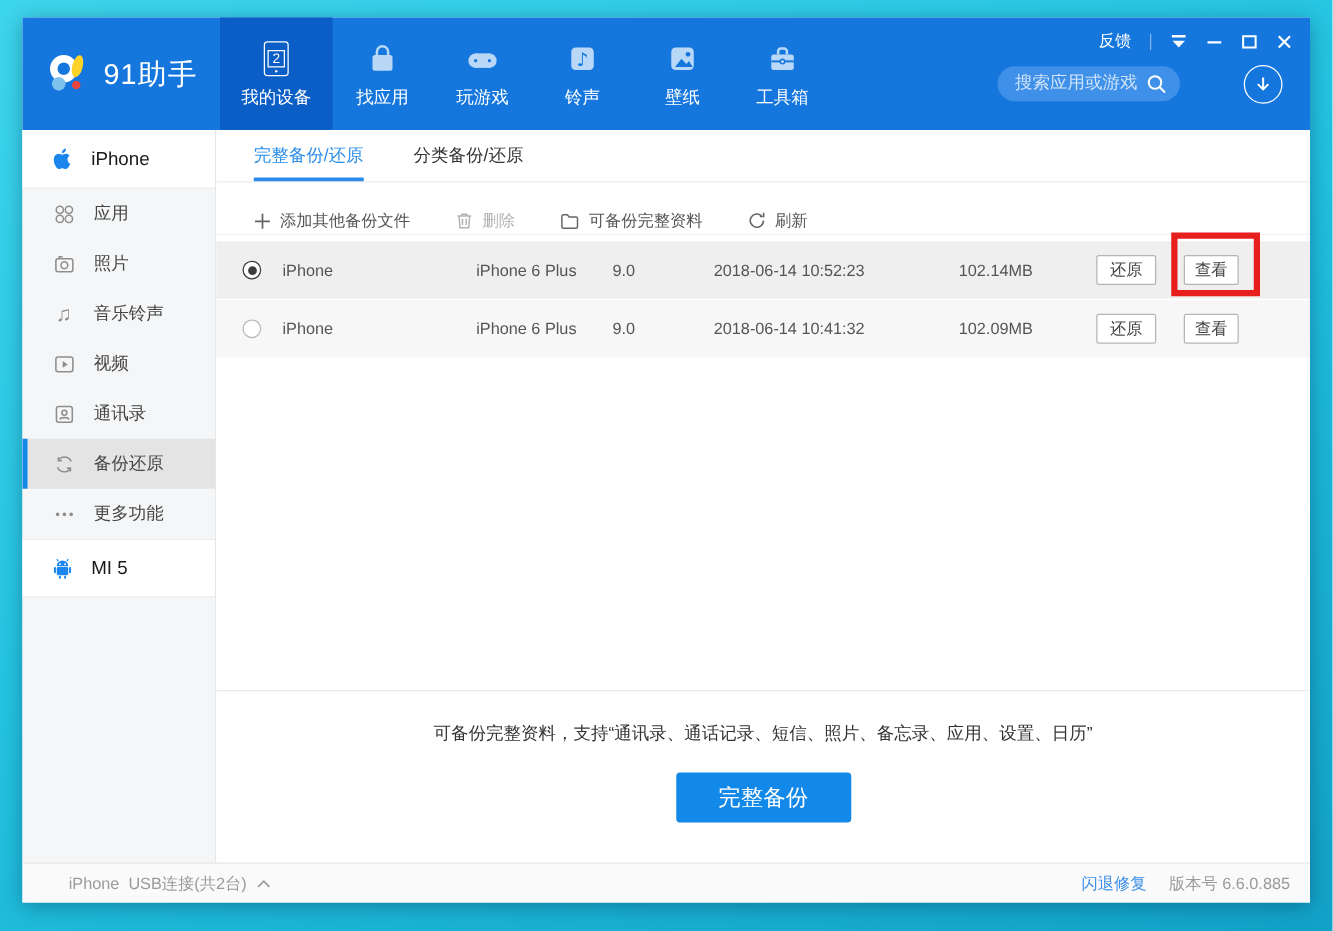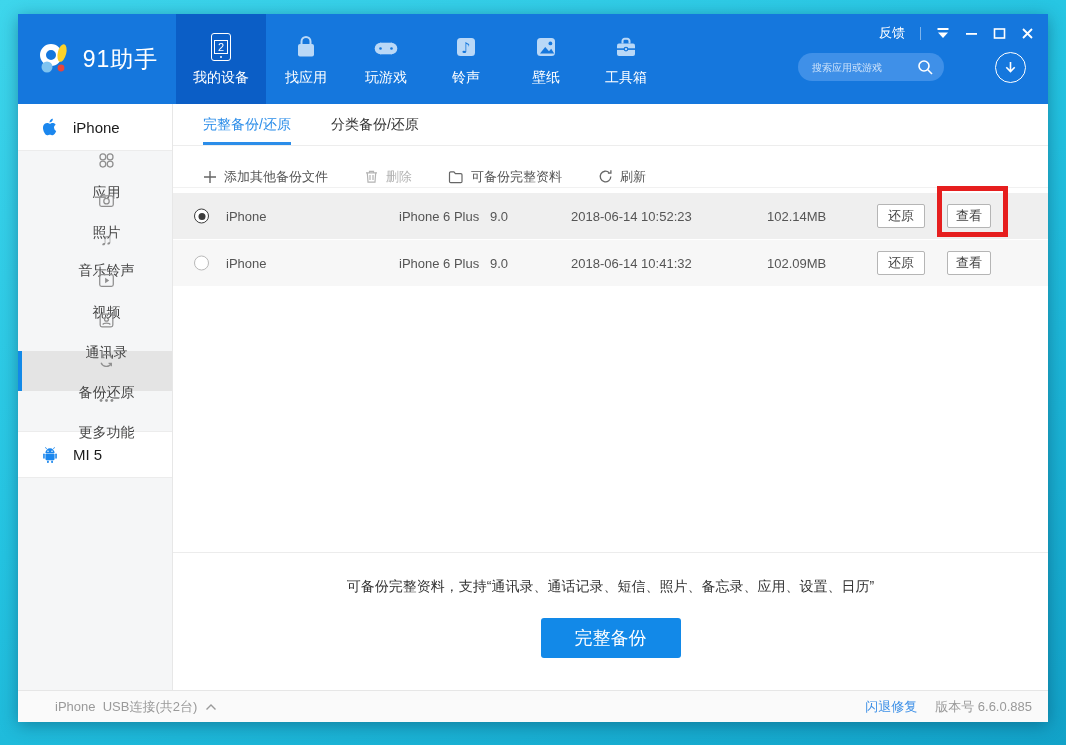--- a/index.html
+++ b/index.html
@@ -27,34 +27,34 @@
   .phone-dot { position:absolute; bottom:2px; width:2.5px; height:2.5px; border-radius:50%; background:#fff; }
 
   .titlebar { position:absolute; right:14px; top:8px; display:flex; align-items:center; gap:15px;
     color:#fff; font-size:13px; height:22px; }
   .tb-sep { width:1px; height:13px; background:rgba(255,255,255,.45); }
   .tb-btn { display:flex; align-items:center; cursor:pointer; }
 
   .search-box { position:absolute; left:780px; top:39px; width:146px; height:28px;
     border-radius:14px; background:#3f90e8; display:flex; align-items:center; padding:0 10px 0 14px; }
   .search-box input { flex:1; min-width:0; background:transparent; border:none; outline:none;
-    color:#fff; font-size:10px; font-family:Liberation Sans, sans-serif; }
+    color:#fff; font-size:14px; font-family:Liberation Mono, monospace; }
   .search-box input::placeholder { color:#cfe3fa; }
   .download-btn { position:absolute; left:977px; top:38px; width:31px; height:31px;
     border:1.8px solid #fff; border-radius:50%; display:flex; align-items:center; justify-content:center; cursor:pointer; }
 
   
   .sidebar { position:absolute; left:0; top:90px; width:155px; bottom:32px;
     background:#f5f6f7; border-right:1px solid #e7e7e7; }
   .device-row { height:47px; background:#fff; display:flex; align-items:center;
     padding-left:22px; gap:13px; font-size:15px; color:#1b1b1b; cursor:pointer; }
   .device-row.top { border-bottom:1px solid #ececec; }
   .device-row.bottom { border-top:1px solid #ececec; border-bottom:1px solid #ececec; }
   .side-item { height:40px; display:flex; align-items:center; padding-left:23px; gap:14px;
-    font-size:14px; color:#454545; cursor:pointer;flex-direction:column; }
+    font-size:14px; color:#454545; cursor:pointer; }
   .side-item .s-icon { width:20px; display:flex; justify-content:center; color:#8f8f8f; }
   .side-item.selected { background:#e4e4e4; border-left:4px solid #1289e8; padding-left:19px; }
   .music-glyph { font-size:17px; line-height:17px; color:#8f8f8f; }
 
   
   .content { position:absolute; left:155px; top:90px; right:0; bottom:32px; background:#fff; }
   .tabs { height:42px; display:flex; align-items:stretch; padding-left:30px; gap:40px;
     border-bottom:1px solid #ededed; }
   .tab { font-size:14px; color:#333; display:flex; align-items:center; position:relative; cursor:pointer; }
   .tab.active { color:#2b8de9; }
@@ -68,21 +68,21 @@
   .rows { margin-top:5px; position:relative; }
   .backup-row { position:relative; height:46px; margin-bottom:1px; font-size:13px; color:#555; cursor:pointer; }
   .backup-row.r1 { background:#efefef; }
   .backup-row.r2 { background:#f7f7f7; }
   .backup-row span { position:absolute; top:50%; transform:translateY(-50%); white-space:nowrap; }
   .radio { left:21px; width:15px; height:15px; border:1.5px solid #b9b9b9; border-radius:50%; background:#fff; }
   .radio.checked { border-color:#3c3c3c; }
   .radio.checked::after { content:""; position:absolute; left:50%; top:50%; transform:translate(-50%,-50%);
     width:7px; height:7px; border-radius:50%; background:#3c3c3c; }
   .cell-name  { left:53px; }
-  .cell-model { left:226px;text-align:center; }
+  .cell-model { left:208px;text-align:center; }
   .cell-os    { left:317px; }
   .cell-date  { left:398px; }
   .cell-size  { left:594px; }
   .action-btn { position:absolute; top:11px; height:24px; background:#fff; border:1px solid #b5b5b5;
     border-radius:2px; font-size:13px; color:#444; font-family:inherit; cursor:pointer; padding:0; }
   .btn-restore { left:704px; width:48px; }
   .btn-view    { left:774px; width:44px; }
 
   .red-annotation { position:absolute; left:764px; top:82px; width:71px; height:51px;
     border:5px solid #e61e1e; z-index:5; pointer-events:none; }

